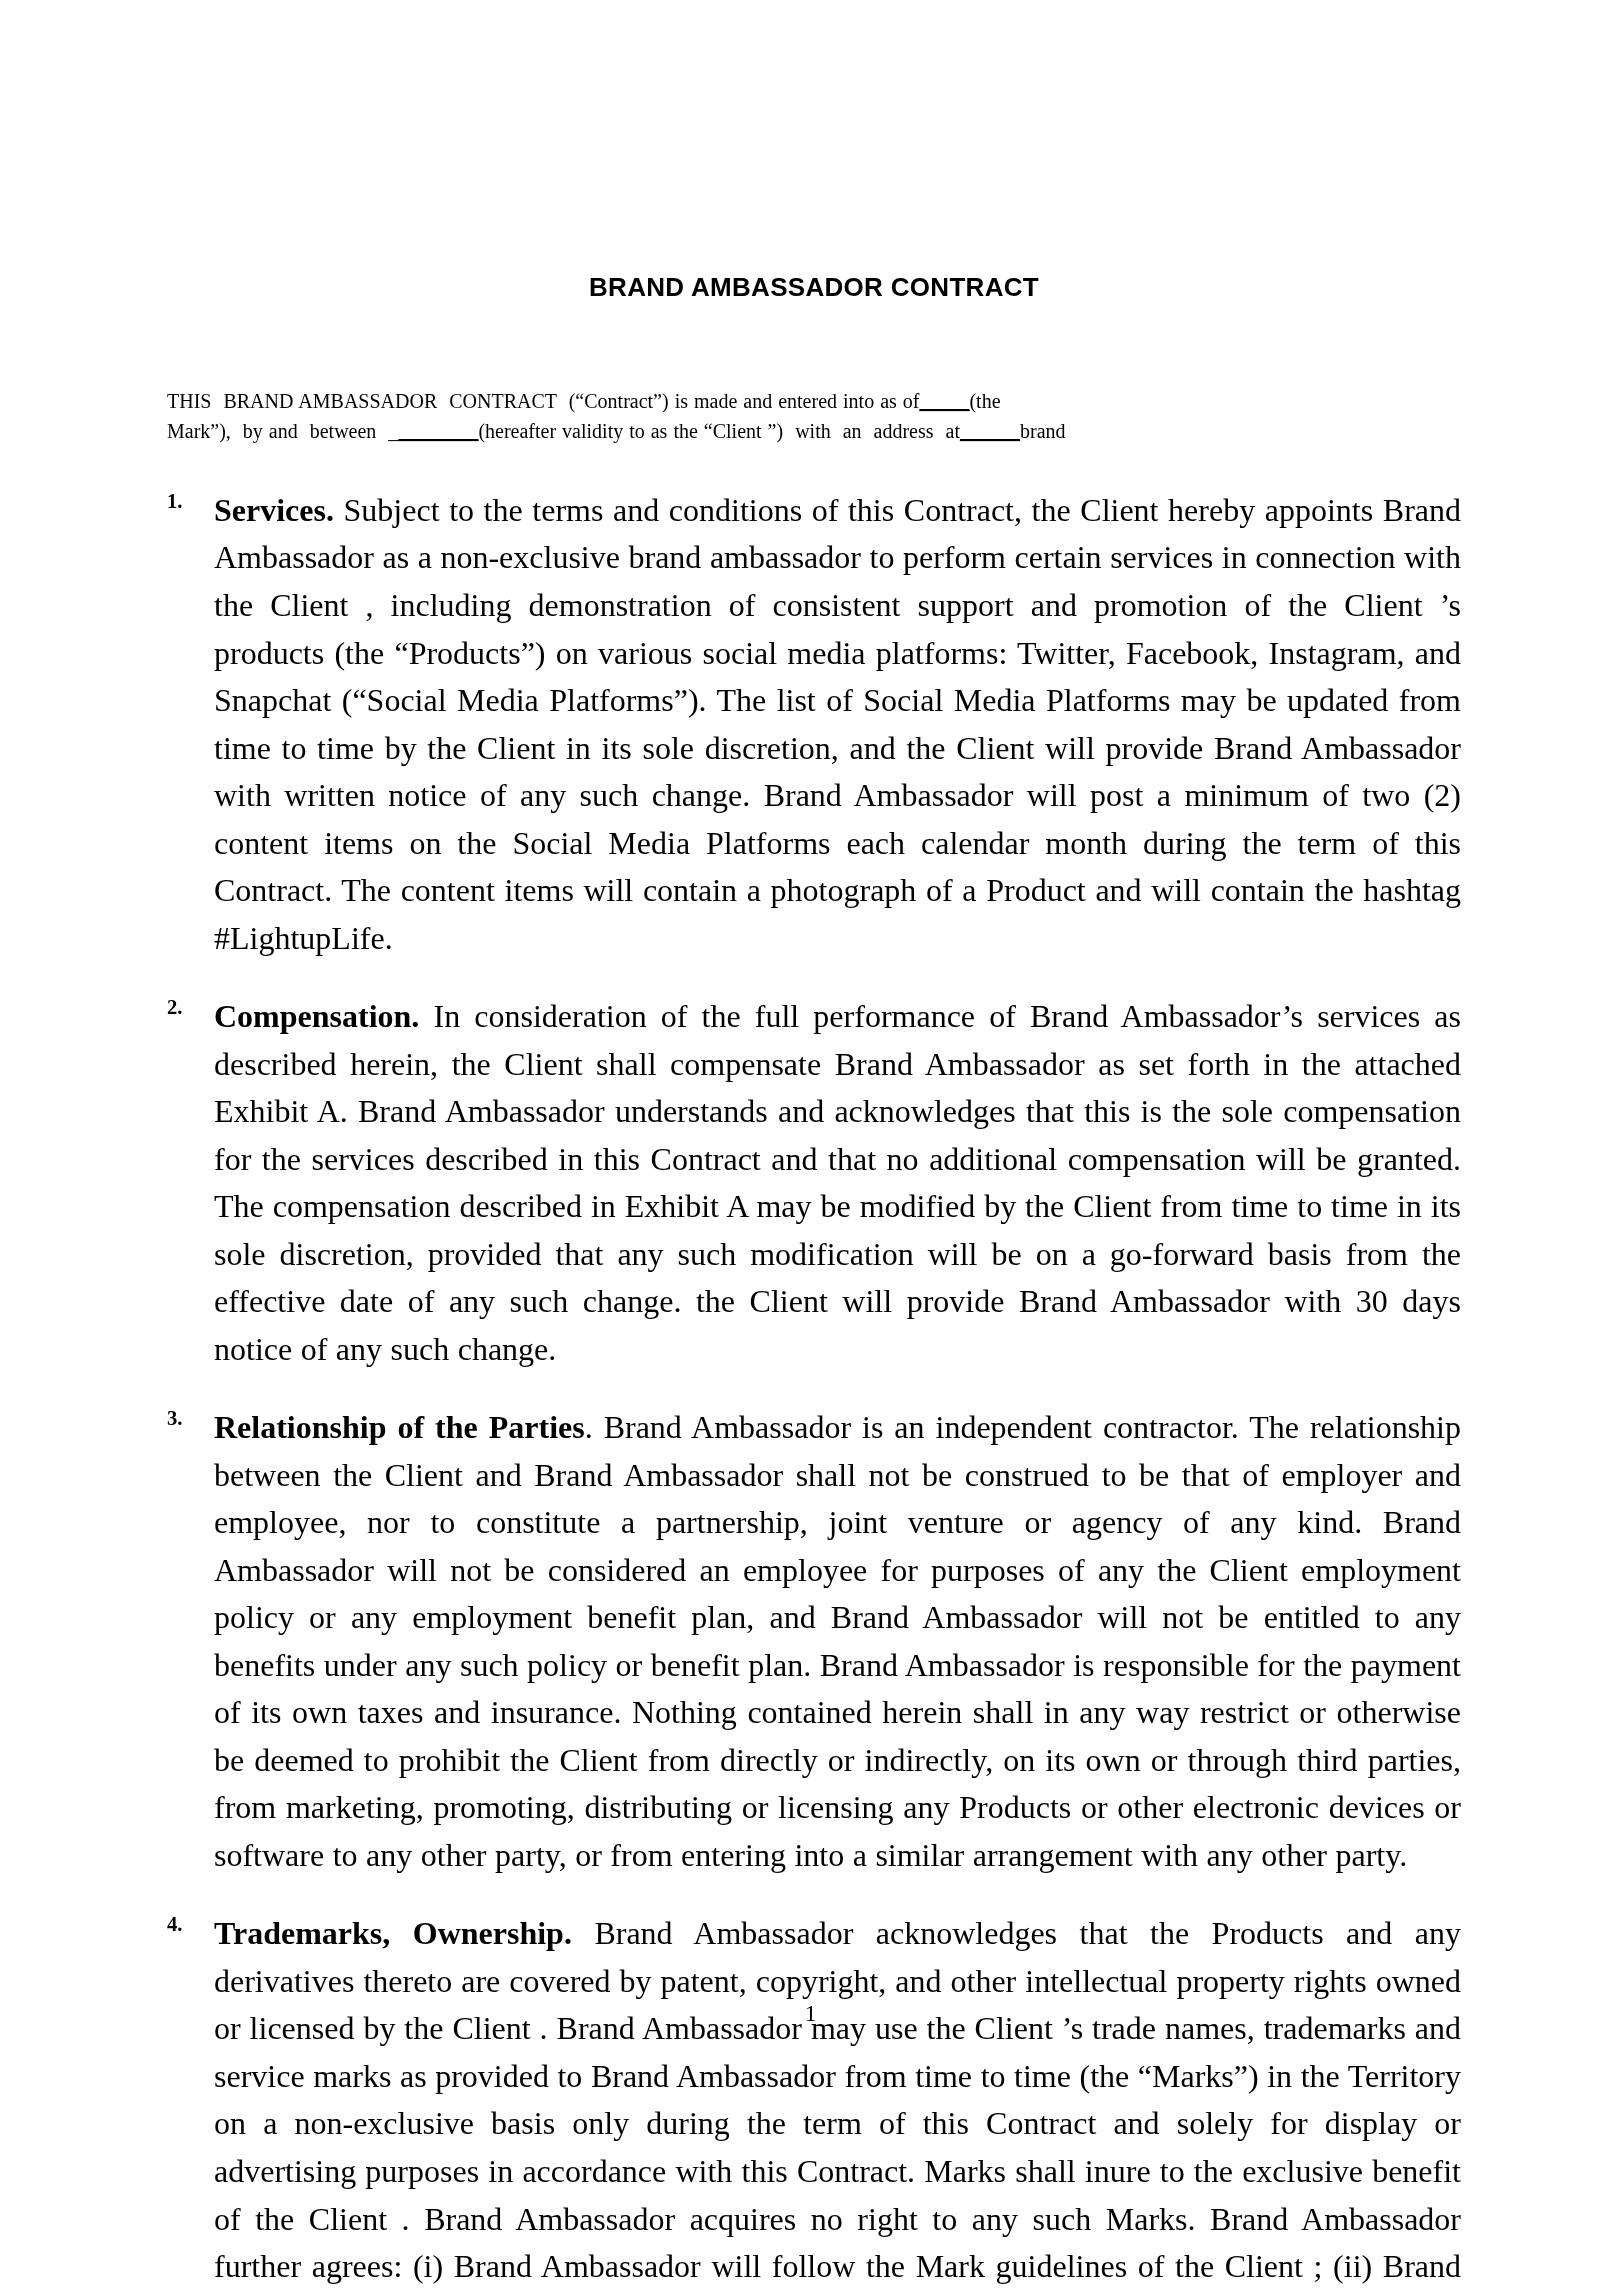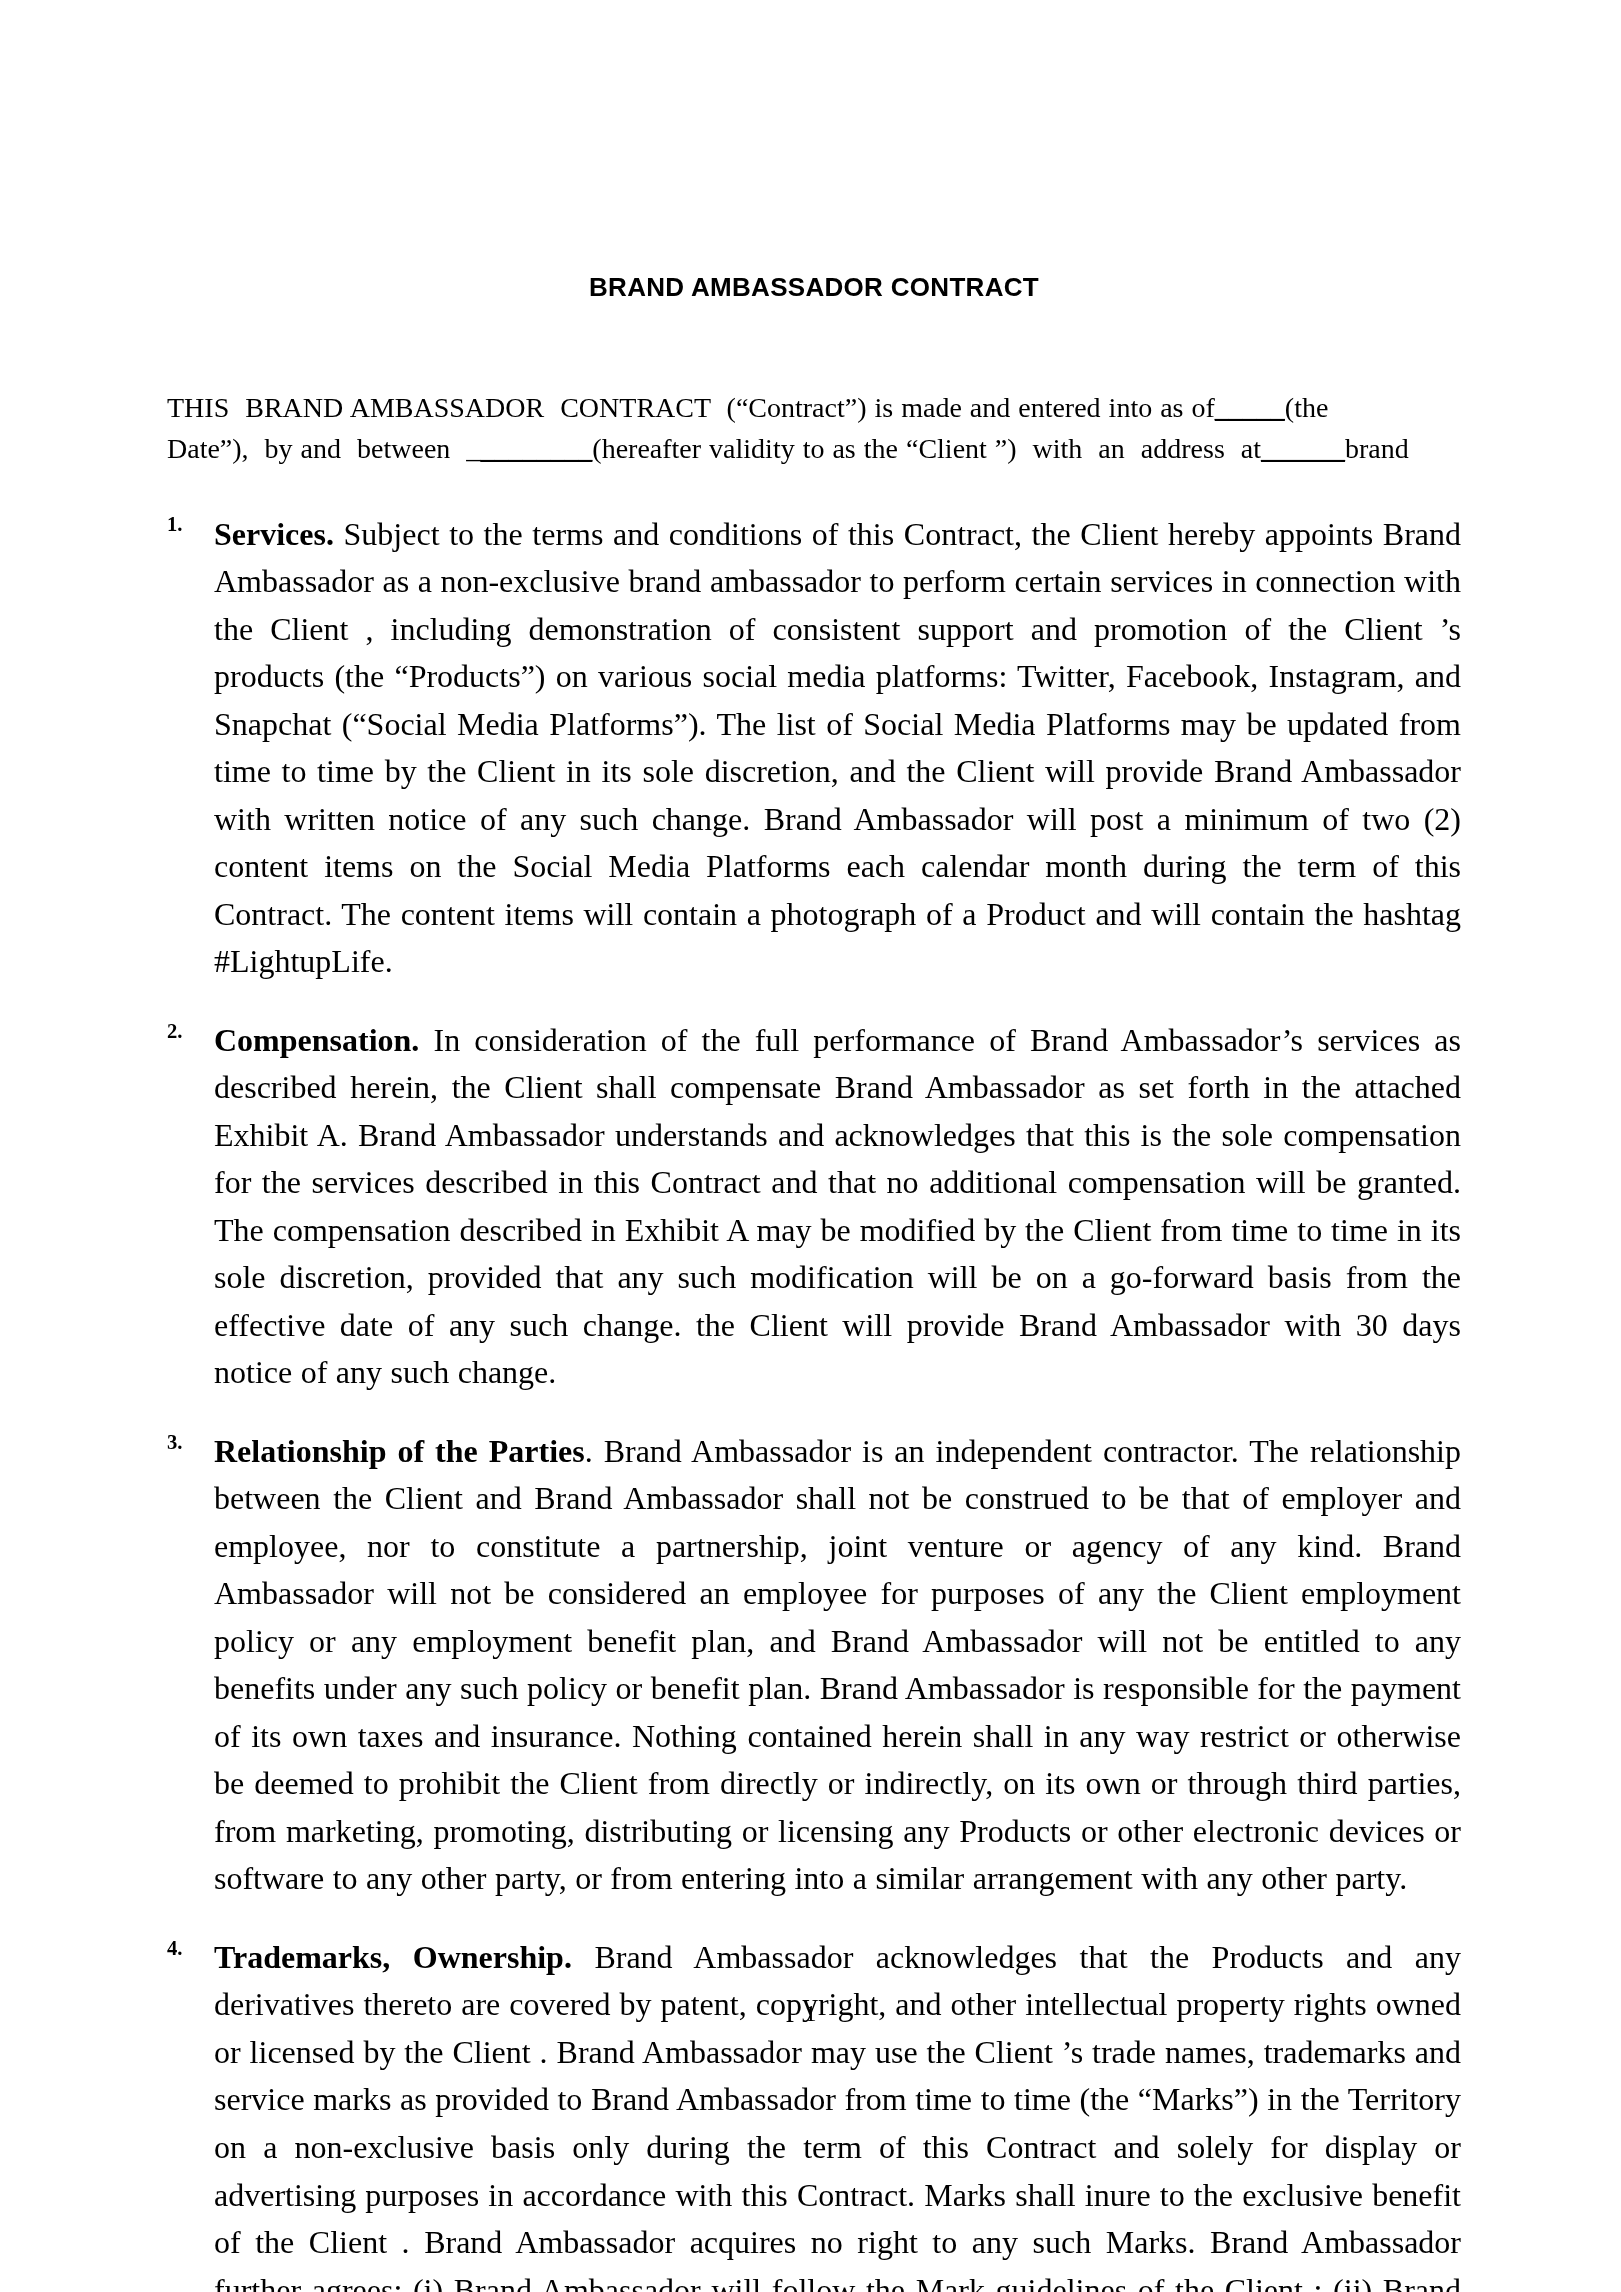--- a/index.html
+++ b/index.html
@@ -32,21 +32,21 @@
     font-size: 26px;
     letter-spacing: 0.3px;
     text-align: center;
     margin: 0;
     padding-top: 272px;
     line-height: 1.2;
   }
   .intro {
     margin: 0;
     padding-top: 84px;
-    font-size: 28px;
+    font-size: 20px;
     line-height: 1.47;
     text-align: justify;
     text-justify: inter-word;
     word-spacing: 1px;
   }
   .intro .ln {
     display: block;
     white-space: pre-wrap;
   }
   .intro .ln.justify {
@@ -102,21 +102,21 @@
 <body>
 
 <div class="page">
 
   <div class="content">
 
     <h1 class="doc-title">BRAND AMBASSADOR CONTRACT</h1>
 
     <div class="intro">
       <span class="ln"><span>THIS  BRAND AMBASSADOR  CONTRACT  (“Contract”) is made and entered into as of</span><span class="blank">_____</span><span>(the</span></span>
-      <span class="ln justify"><span>Date”),  by and  between  _</span><span class="blank">________</span><span>(hereafter validity to as the “Client ”)  with  an  address  at</span><span class="blank">______</span><span>brand</span></span>
+      <span class="ln justify"><span>Mark”),  by and  between  _</span><span class="blank">________</span><span>(hereafter validity to as the “Client ”)  with  an  address  at</span><span class="blank">______</span><span>brand</span></span>
     </div>
 
     <ol class="sections">
 
       <li>
         <span class="sec-num">1.</span>
         <p class="sec-body"><span class="sec-title">Services.</span><span> Subject to the terms and conditions of this Contract, the Client hereby appoints Brand Ambassador as a non-exclusive brand ambassador to perform certain services in connection  with  the Client , including demonstration of consistent support and promotion of the Client ’s products (the “Products”) on various social media platforms: Twitter, Facebook, Instagram, and Snapchat (“Social Media Platforms”). The list of Social Media Platforms may be updated from time to time by the  Client  in its sole discretion, and the Client will provide Brand Ambassador with written notice of any such change. Brand Ambassador will post a minimum of two (2) content items on the Social Media Platforms each calendar month during the term of this Contract. The content items will contain a photograph of a Product and will contain the hashtag #LightupLife.</span></p>
       </li>
 
       <li>

